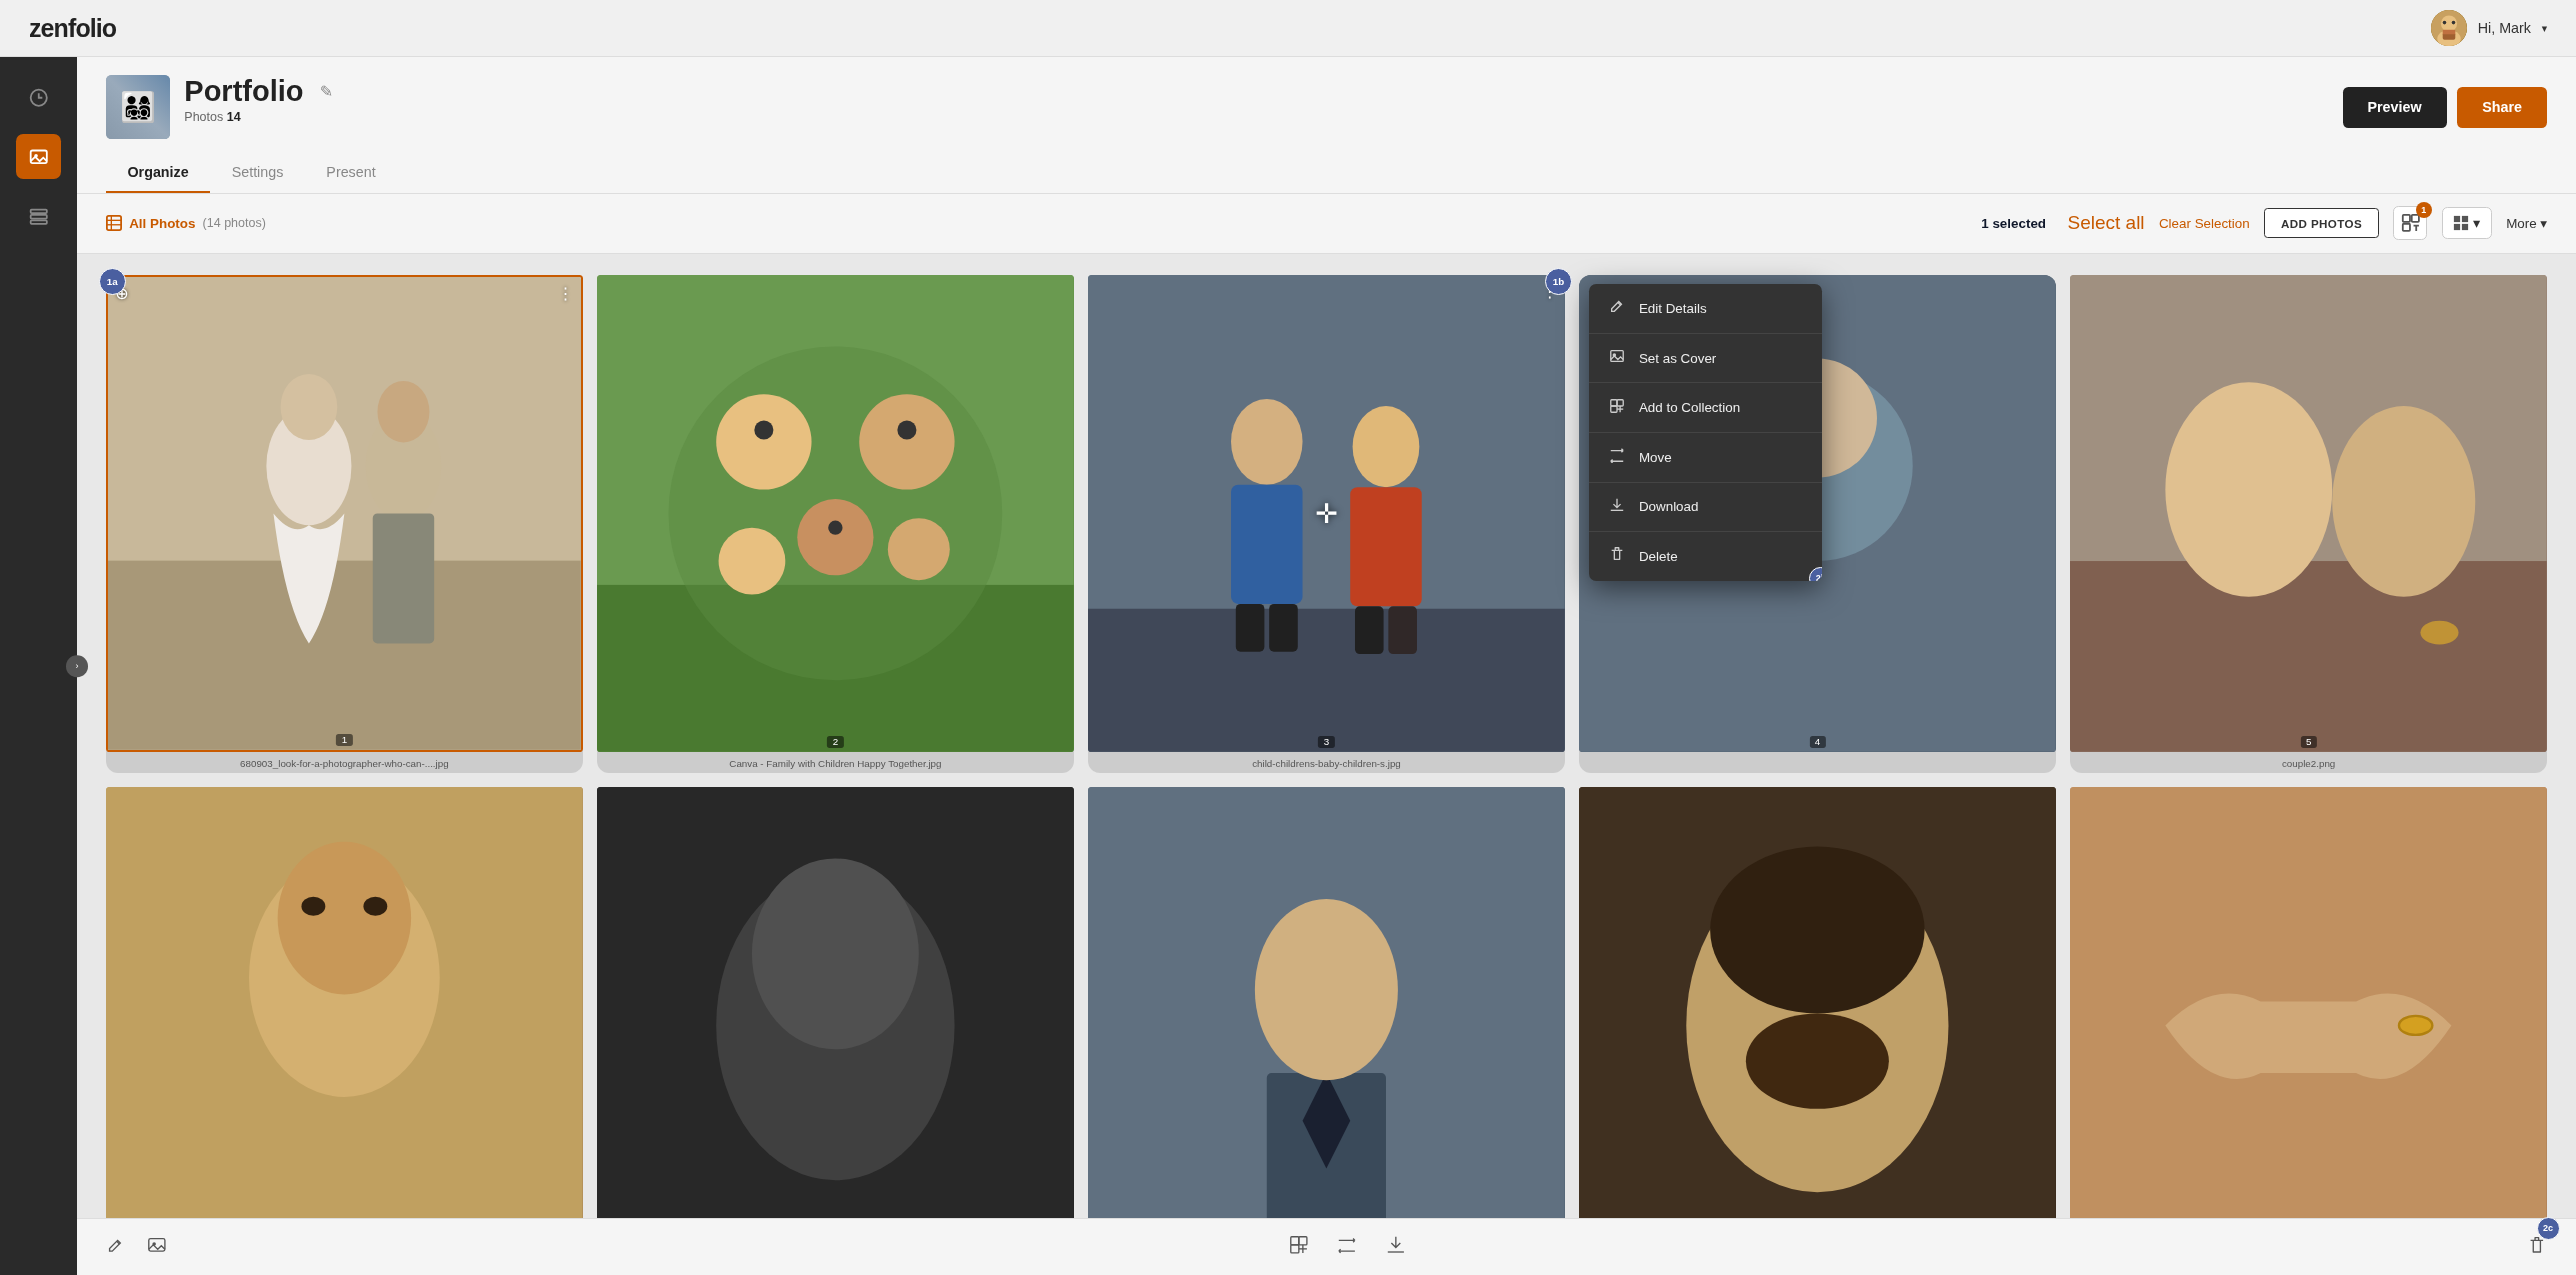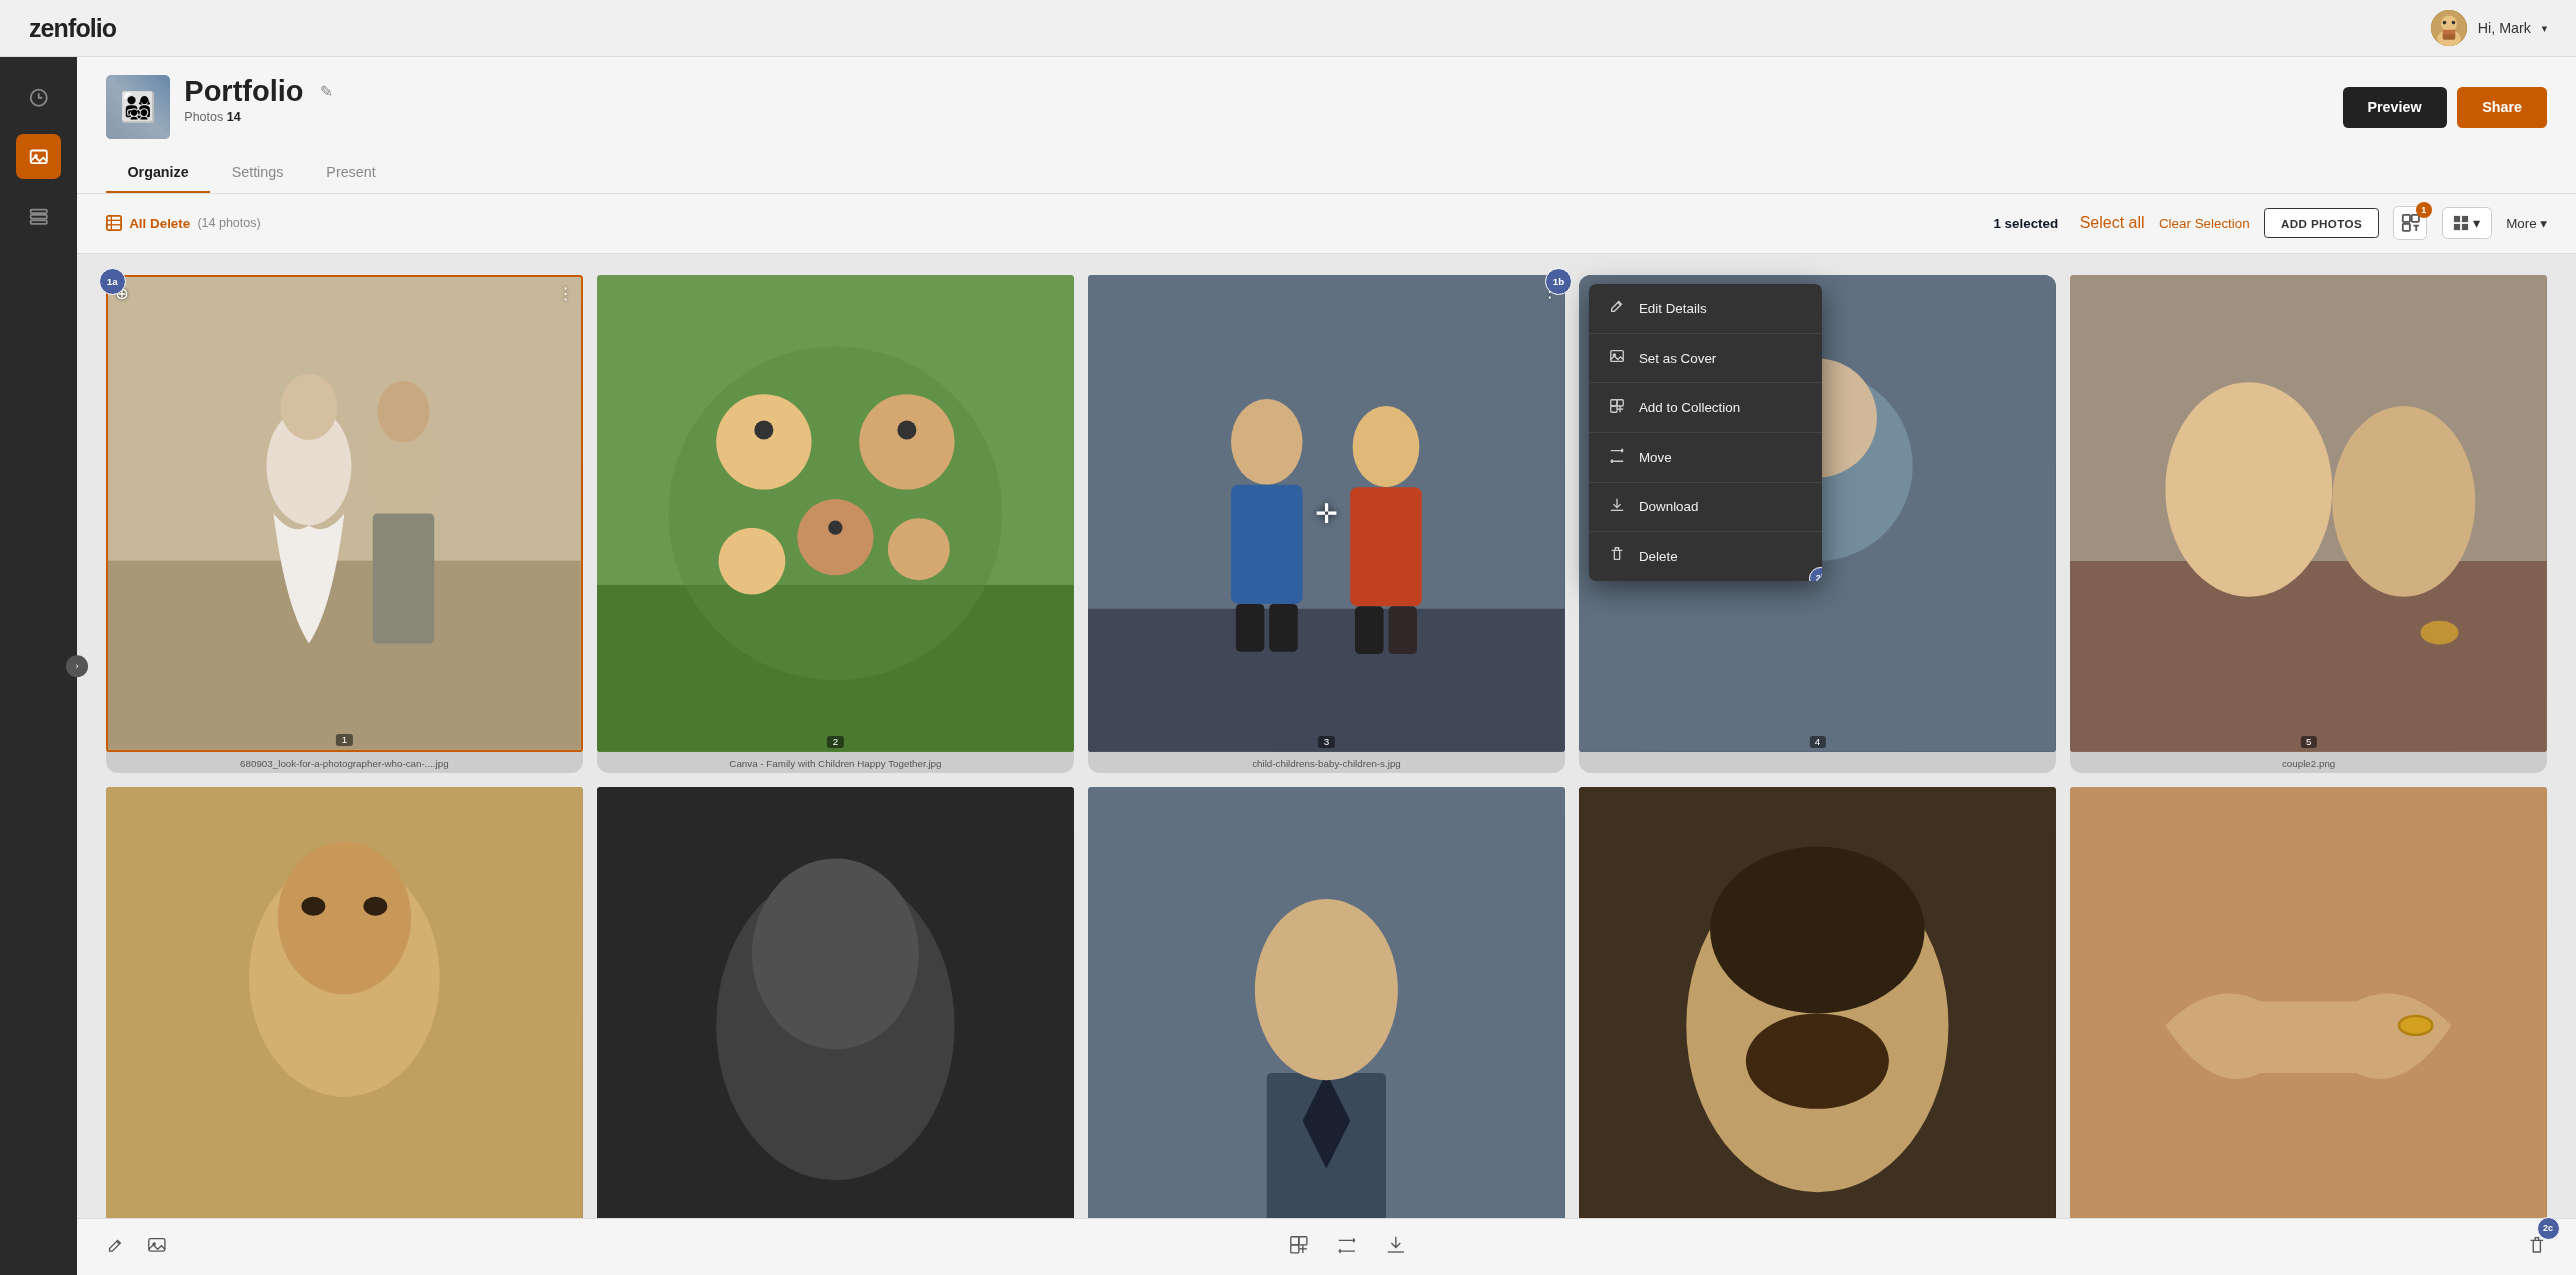--- a/index.html
+++ b/index.html
@@ -162,21 +162,21 @@
       display: flex;
       align-items: center;
       gap: 7.2px;
       color: #c85a00;
       font-weight: 600;
       font-size: 13.4px;
     }
     .all-photos-count { color: #888; font-size: 12.5px; font-weight: 400; }
     .spacer { flex: 1; }
     .selected-count { font-size: 13.4px; color: #0f172a; font-weight: 600; margin-right: 7.2px; }
-    .select-all-btn { color: #c85a00; font-size: 16px; cursor: pointer; font-weight: 500; }
+    .select-all-btn { color: #c85a00; font-size: 19px; cursor: pointer; font-weight: 500; }
     .clear-selection-btn { color: #c85a00; font-size: 13.4px; cursor: pointer; font-weight: 500; }
     .add-photos-btn {
       background: white;
       border: 1.8px solid #333;
       color: #333;
       padding: 7.2px 16px;
       font-size: 11.6px;
       font-weight: 700;
       border-radius: 3.6px;
       cursor: pointer;
@@ -478,21 +478,21 @@
     </div>
 
     <div class="gallery-toolbar">
       <div class="all-photos-label">
         <svg width="16" height="16" viewBox="0 0 18 18" fill="none">
             <rect x="1" y="1" width="16" height="16" rx="2" stroke="#c85a00" stroke-width="2"></rect>
             <line x1="1" y1="6" x2="17" y2="6" stroke="#c85a00" stroke-width="1.5"></line>
             <line x1="1" y1="11" x2="17" y2="11" stroke="#c85a00" stroke-width="1.5"></line>
             <line x1="6" y1="1" x2="6" y2="17" stroke="#c85a00" stroke-width="1.5"></line>
           </svg>
-        <span style="color:#c85a00;">All Delete</span>
+        <span style="color:#c85a00;">All Photos</span>
         <span class="all-photos-count">(14 photos)</span>
       </div>
       <div class="spacer"></div>
       <span class="selected-count">1 selected</span>
       <span class="select-all-btn">Select all</span>
       <span class="clear-selection-btn">Clear Selection</span>
       <button class="add-photos-btn">ADD PHOTOS</button>
       <div class="scan-btn">
         <svg width="19.7" height="19.7" viewBox="0 0 22 22" fill="none">
             <rect x="2" y="2" width="8" height="8" rx="1" stroke="#555" stroke-width="2" fill="none"></rect>

